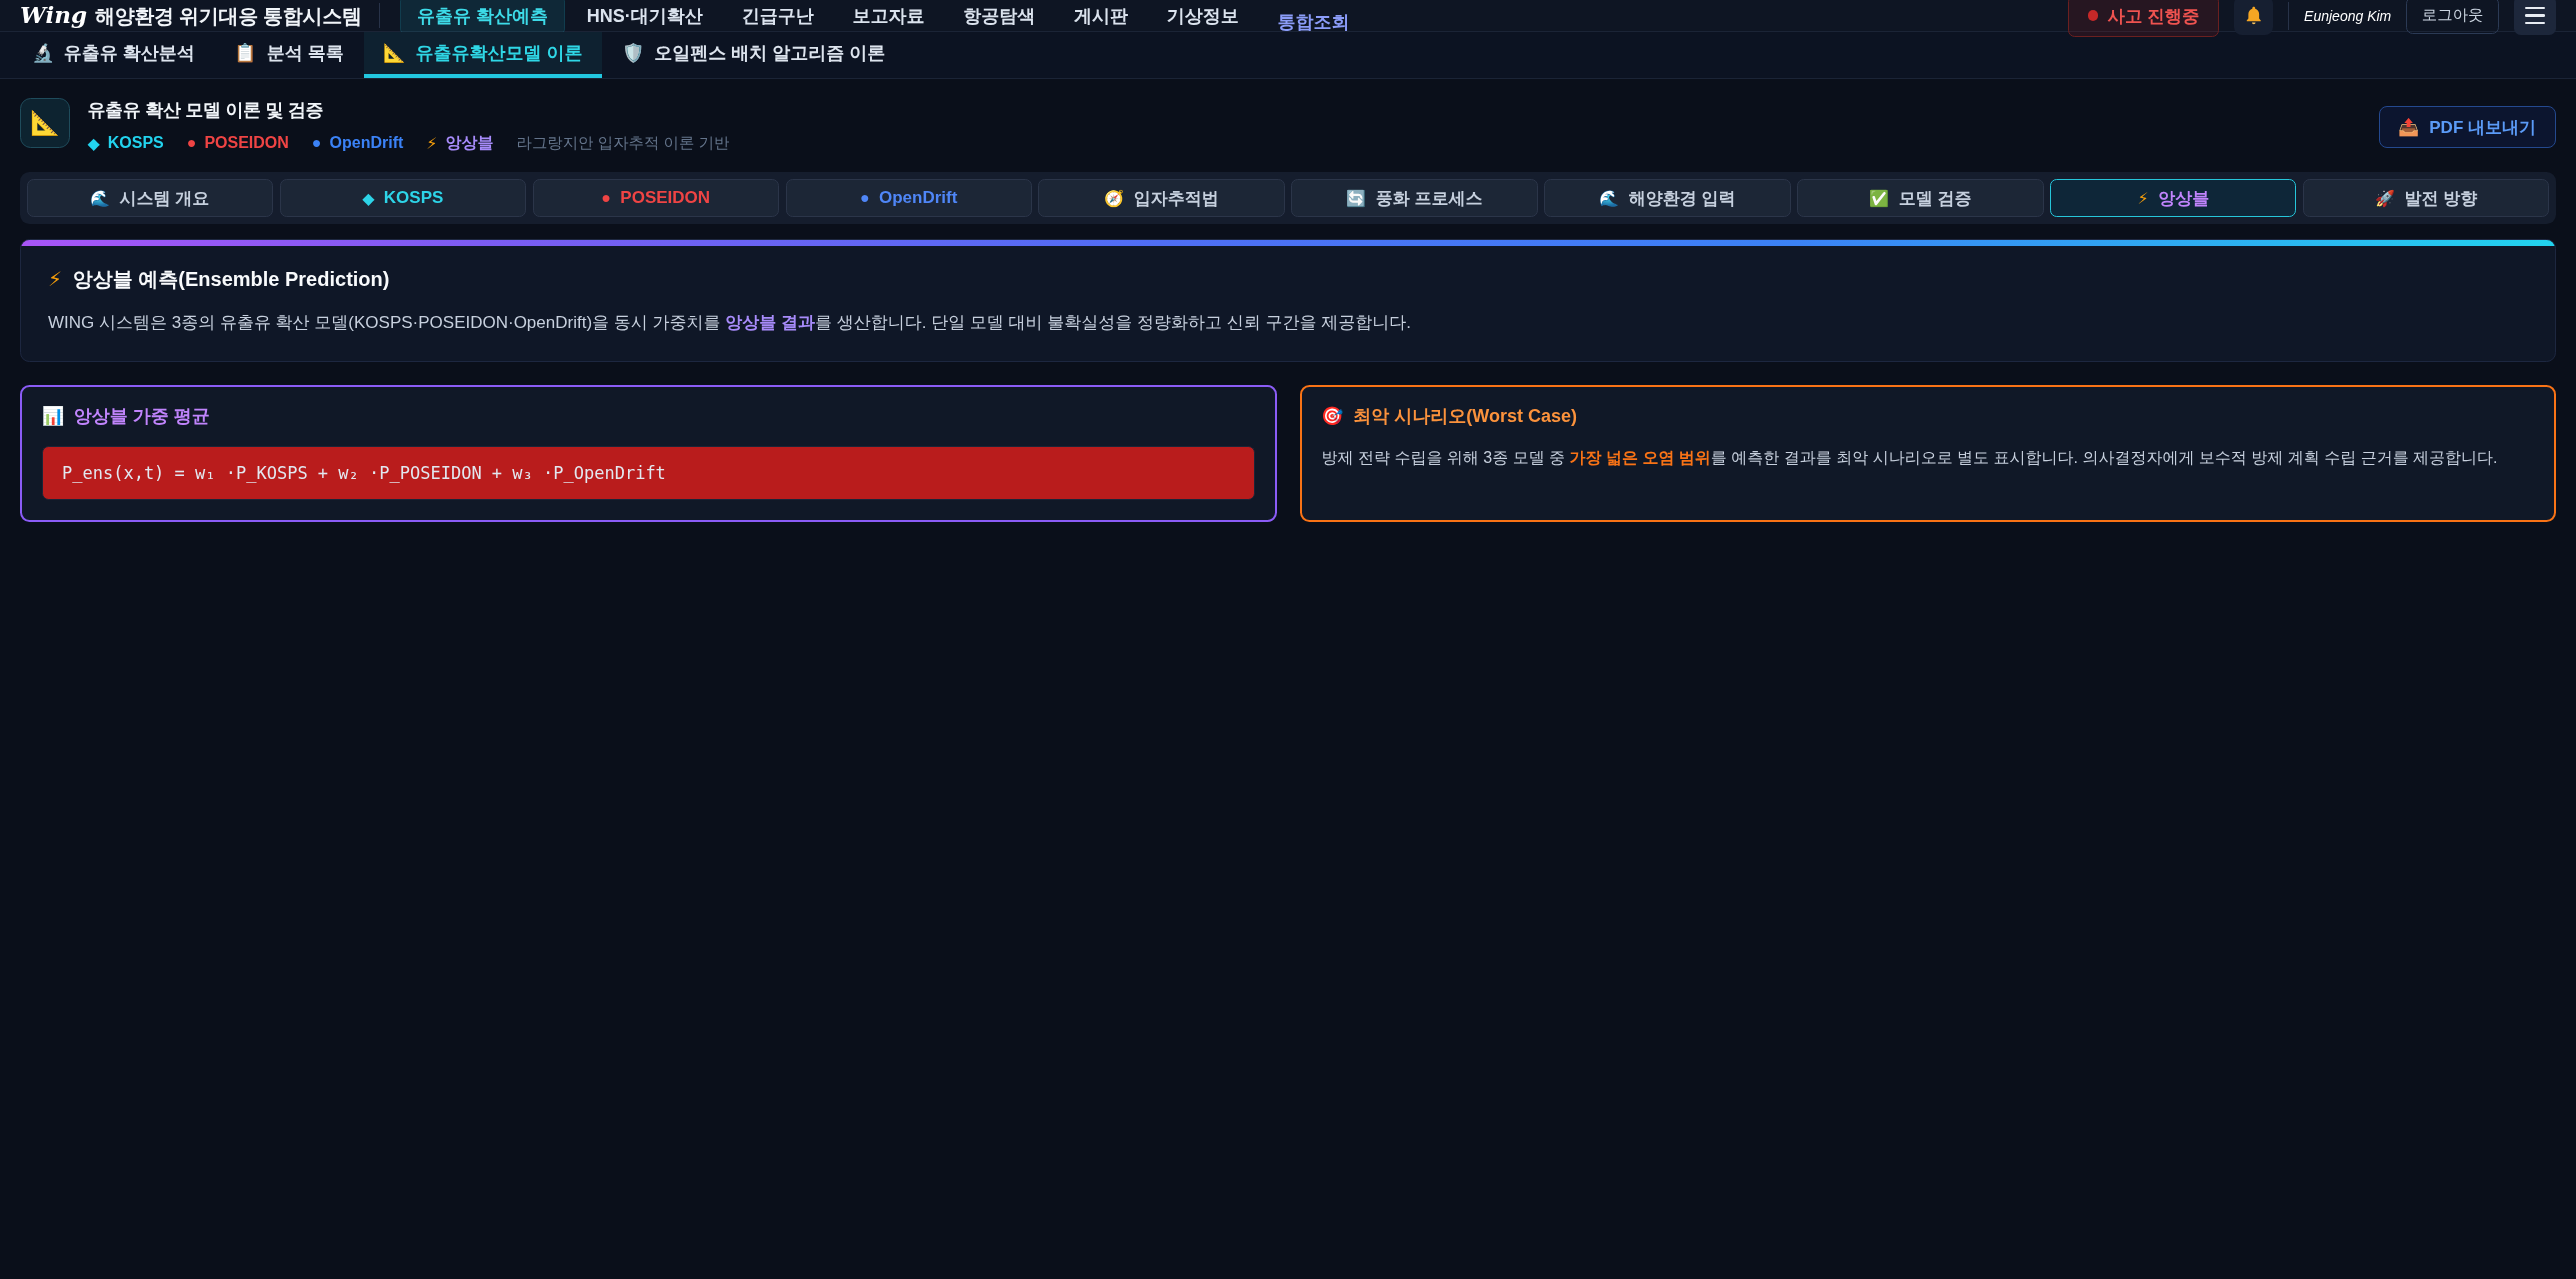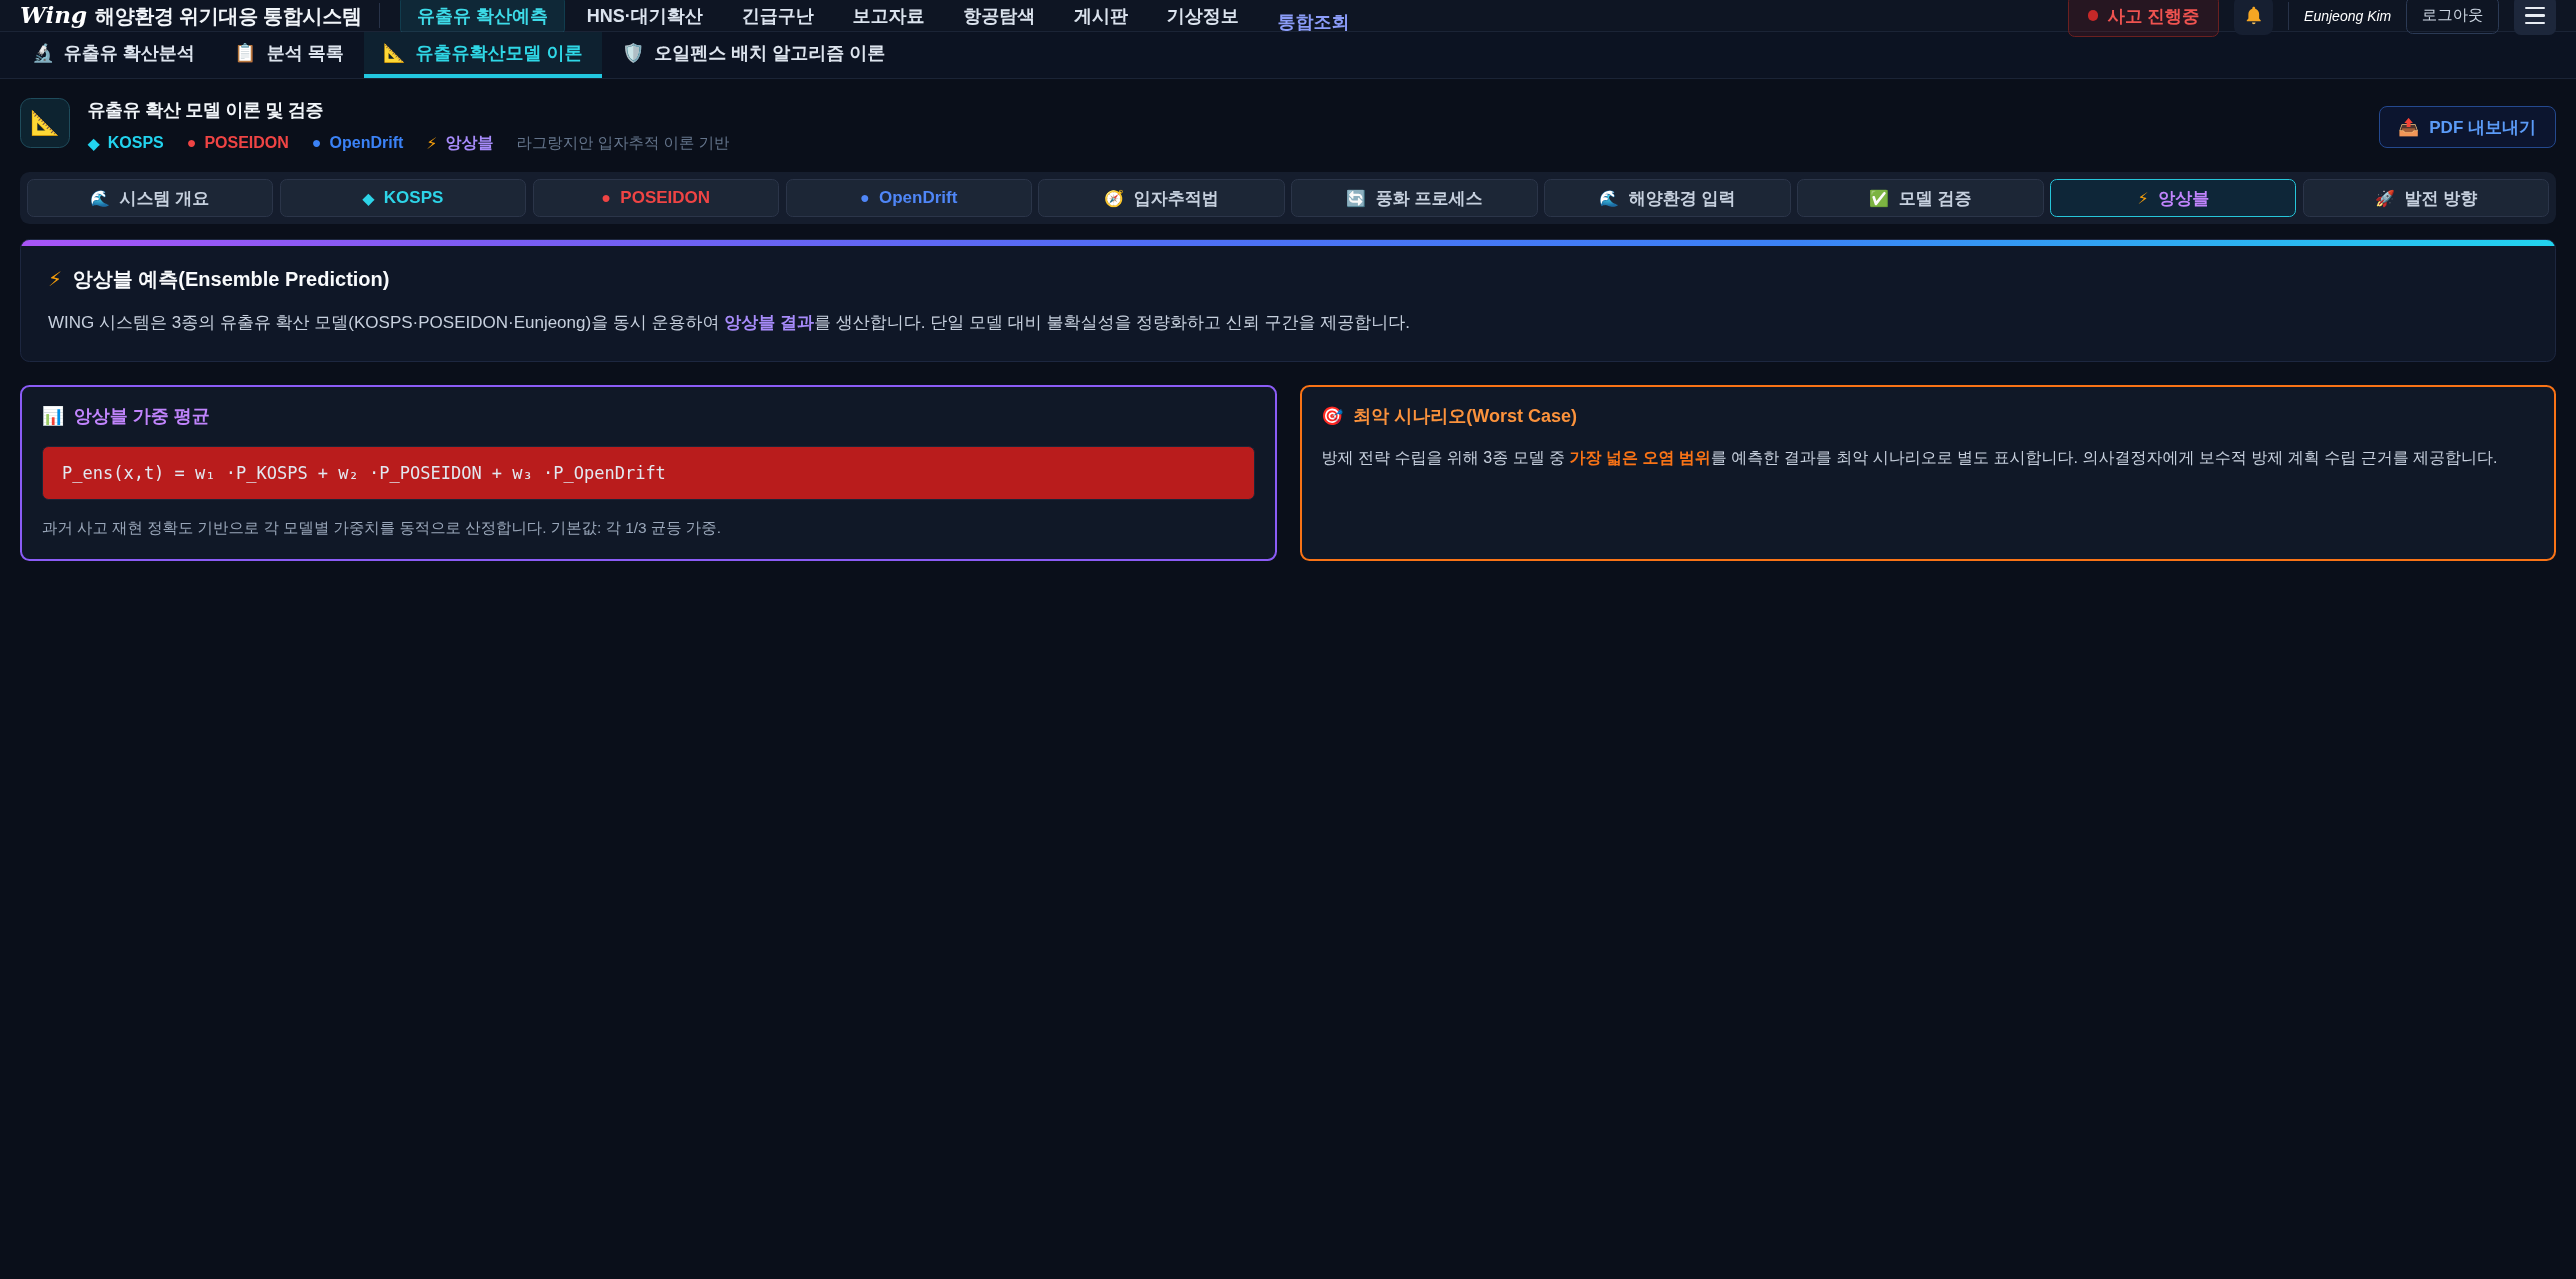--- a/index.html
+++ b/index.html
@@ -232,32 +232,31 @@
   </div>
 </div>
 
 <section class="banner">
   <div class="banner-grad"></div>
   <div class="banner-inner">
     <div class="banner-title">
       <span class="bolt">⚡</span>
       <span>앙상블 예측(Ensemble Prediction)</span>
     </div>
-    <p class="banner-text"><span>WING 시스템은 3종의 유출유 확산 모델(KOSPS·POSEIDON·Eunjeong)을 동시 운용하여 </span><span class="hl-purple">앙상블 결과</span><span>를 생산합니다. 단일 모델 대비 불확실성을 정량화하고 신뢰 구간을 제공합니다.</span></p>
+    <p class="banner-text"><span>WING 시스템은 3종의 유출유 확산 모델(KOSPS·POSEIDON·OpenDrift)을 동시 가중치를 </span><span class="hl-purple">앙상블 결과</span><span>를 생산합니다. 단일 모델 대비 불확실성을 정량화하고 신뢰 구간을 제공합니다.</span></p>
   </div>
 </section>
 
 <section class="cards">
   <div class="card purple">
     <div class="card-title">
       <span>📊</span>
       <span>앙상블 가중 평균</span>
     </div>
     <div class="code-block">P_ens(x,t) = w₁ ·P_KOSPS + w₂ ·P_POSEIDON + w₃ ·P_OpenDrift</div>
-    <p class="card-caption">과거 사고 재현 정확도 기반으로 각 모델별 가중치를 동적으로 산정합니다. 기본값: 각 1/3 균등 가중.</p>
   </div>
   <div class="card orange">
     <div class="card-title">
       <span>🎯</span>
       <span>최악 시나리오(Worst Case)</span>
     </div>
     <p class="card-body"><span>방제 전략 수립을 위해 3종 모델 중 </span><span class="hl-orange">가장 넓은 오염 범위</span><span>를 예측한 결과를 최악 시나리오로 별도 표시합니다. 의사결정자에게 보수적 방제 계획 수립 근거를 제공합니다.</span></p>
   </div>
 </section>
 

